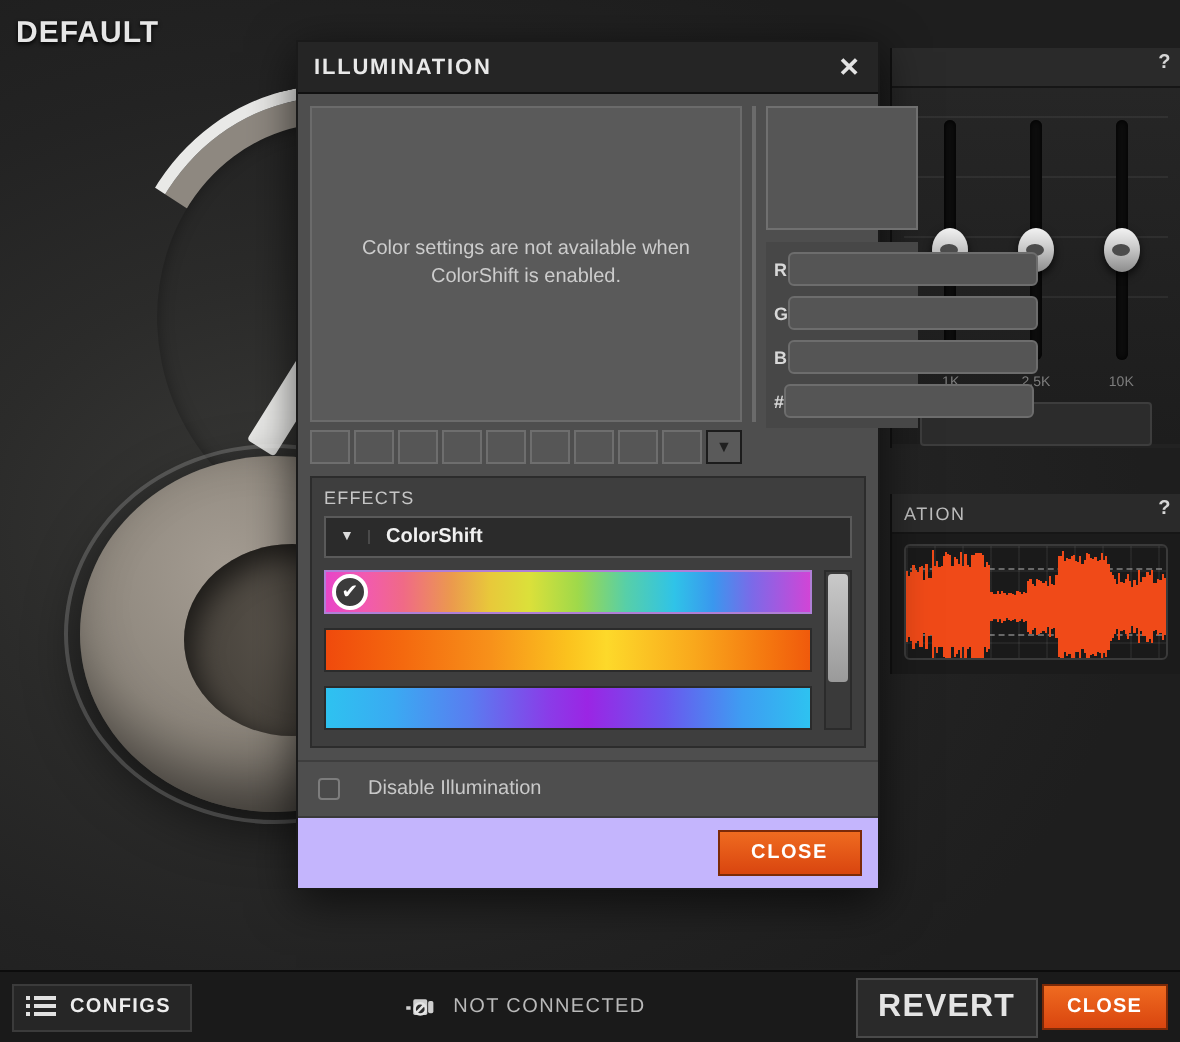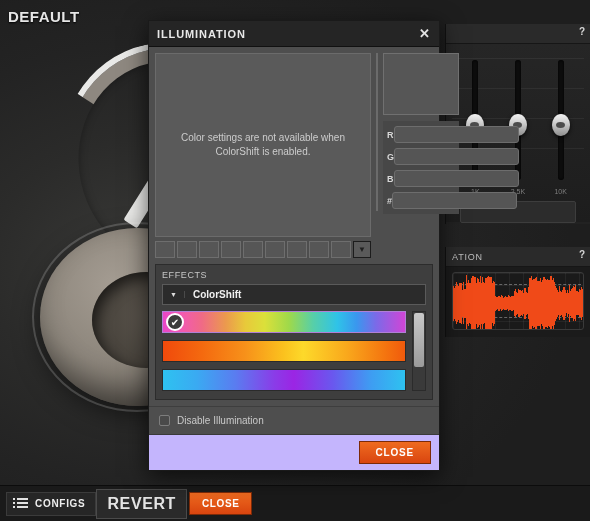--- a/index.html
+++ b/index.html
@@ -261,21 +261,21 @@
     text-align: center;
     cursor: pointer;
   }
 
   .modal-body { padding: 6px; background: #4e4e4e; }
 
   .picker-row { display: flex; gap: 5px; }
 
   .sv-wrap { flex: 1; }
   .sv-box {
-    height: 184px;
+    height: 158px;
     background: #5a5a5a;
     border: 1px solid #6b6b6b;
     display: flex;
     align-items: center;
     justify-content: center;
     padding: 0 16px;
   }
   .sv-msg {
     color: #cccccc;
     font-size: 10px;
@@ -419,21 +419,21 @@
     position: absolute;
     left: 1px; right: 1px; top: 1px;
     height: 54px;
     background: linear-gradient(180deg, #c9c9c9, #9a9a9a);
     border-radius: 2px;
   }
 
   .disable-row {
     display: flex;
     align-items: center;
-    gap: 7px;
+    gap: 14px;
     padding: 8px 19px 8px 10px;
     background: #4e4e4e;
     border-top: 1px solid #3e3e3e;
   }
   .chk {
     width: 11px; height: 11px;
     background: #4a4a4a;
     border: 1px solid #7d7d7d;
     border-radius: 2px;
     cursor: pointer;
@@ -825,20 +825,30 @@
   <div class="bottom-bar">
     <div class="configs-btn">
       <span class="list-icon">
           <i></i>
           <i></i>
           <i></i>
         </span>
       <span>CONFIGS</span>
     </div>
 
+    <div class="status">
+      <svg class="plug-icon" viewBox="0 0 20 16">
+        <rect x="5" y="3" width="8" height="9" rx="1" fill="#cfcfcf"></rect>
+        <rect x="13.5" y="4" width="3" height="7" rx="1" fill="#cfcfcf"></rect>
+        <rect x="1" y="7" width="2.5" height="2" fill="#cfcfcf"></rect>
+        <circle cx="9" cy="8.5" r="3.2" fill="#2a2a2a" stroke="#e4e4e4" stroke-width="1.4"></circle>
+        <line x1="6.9" y1="10.6" x2="11.1" y2="6.4" stroke="#e4e4e4" stroke-width="1.4"></line>
+      </svg>
+      <span>NOT CONNECTED</span>
+    </div>
 
     <div class="right-btns">
       <button class="revert-btn">REVERT</button>
       <button class="save-btn">CLOSE</button>
     </div>
   </div>
 
 
 </div>
 

